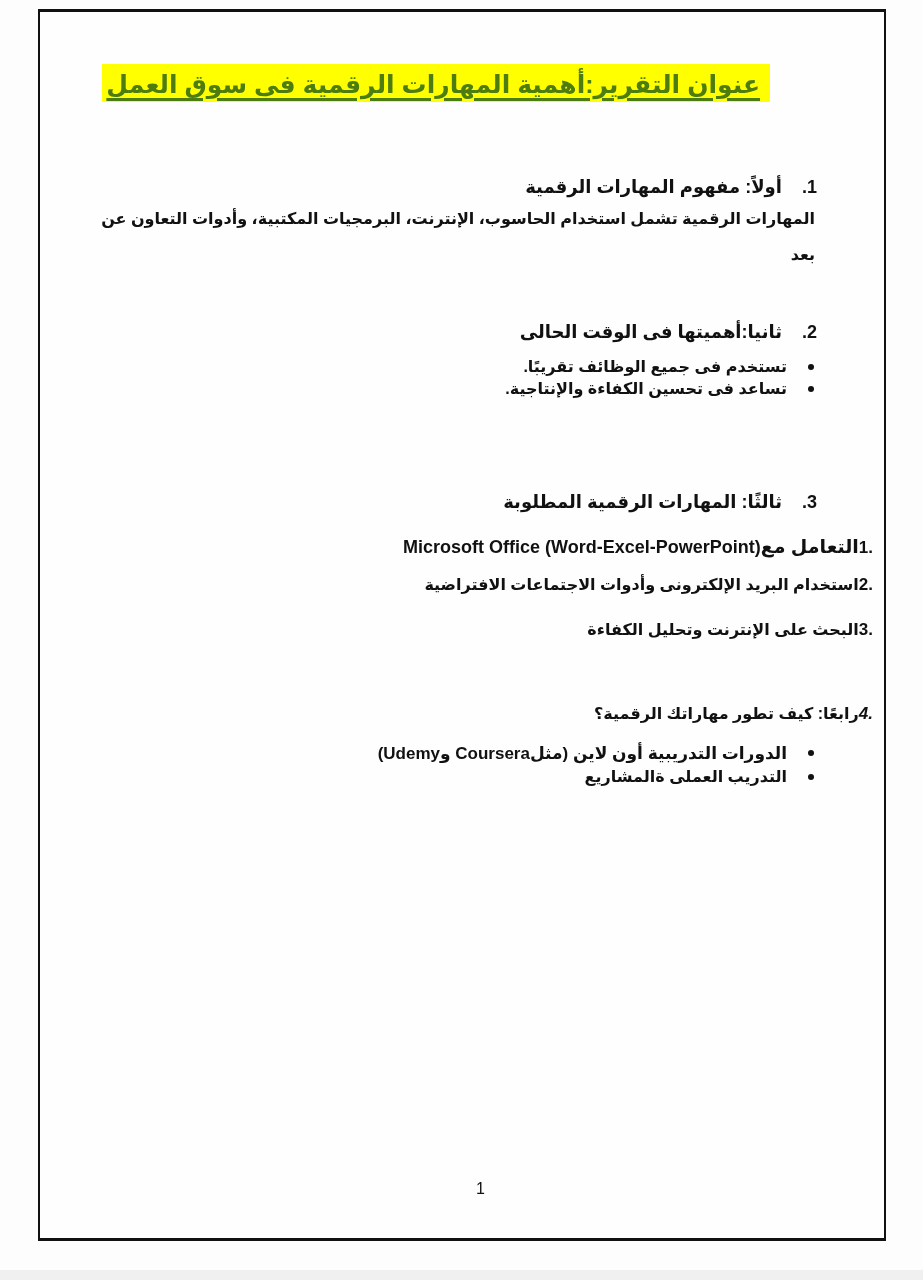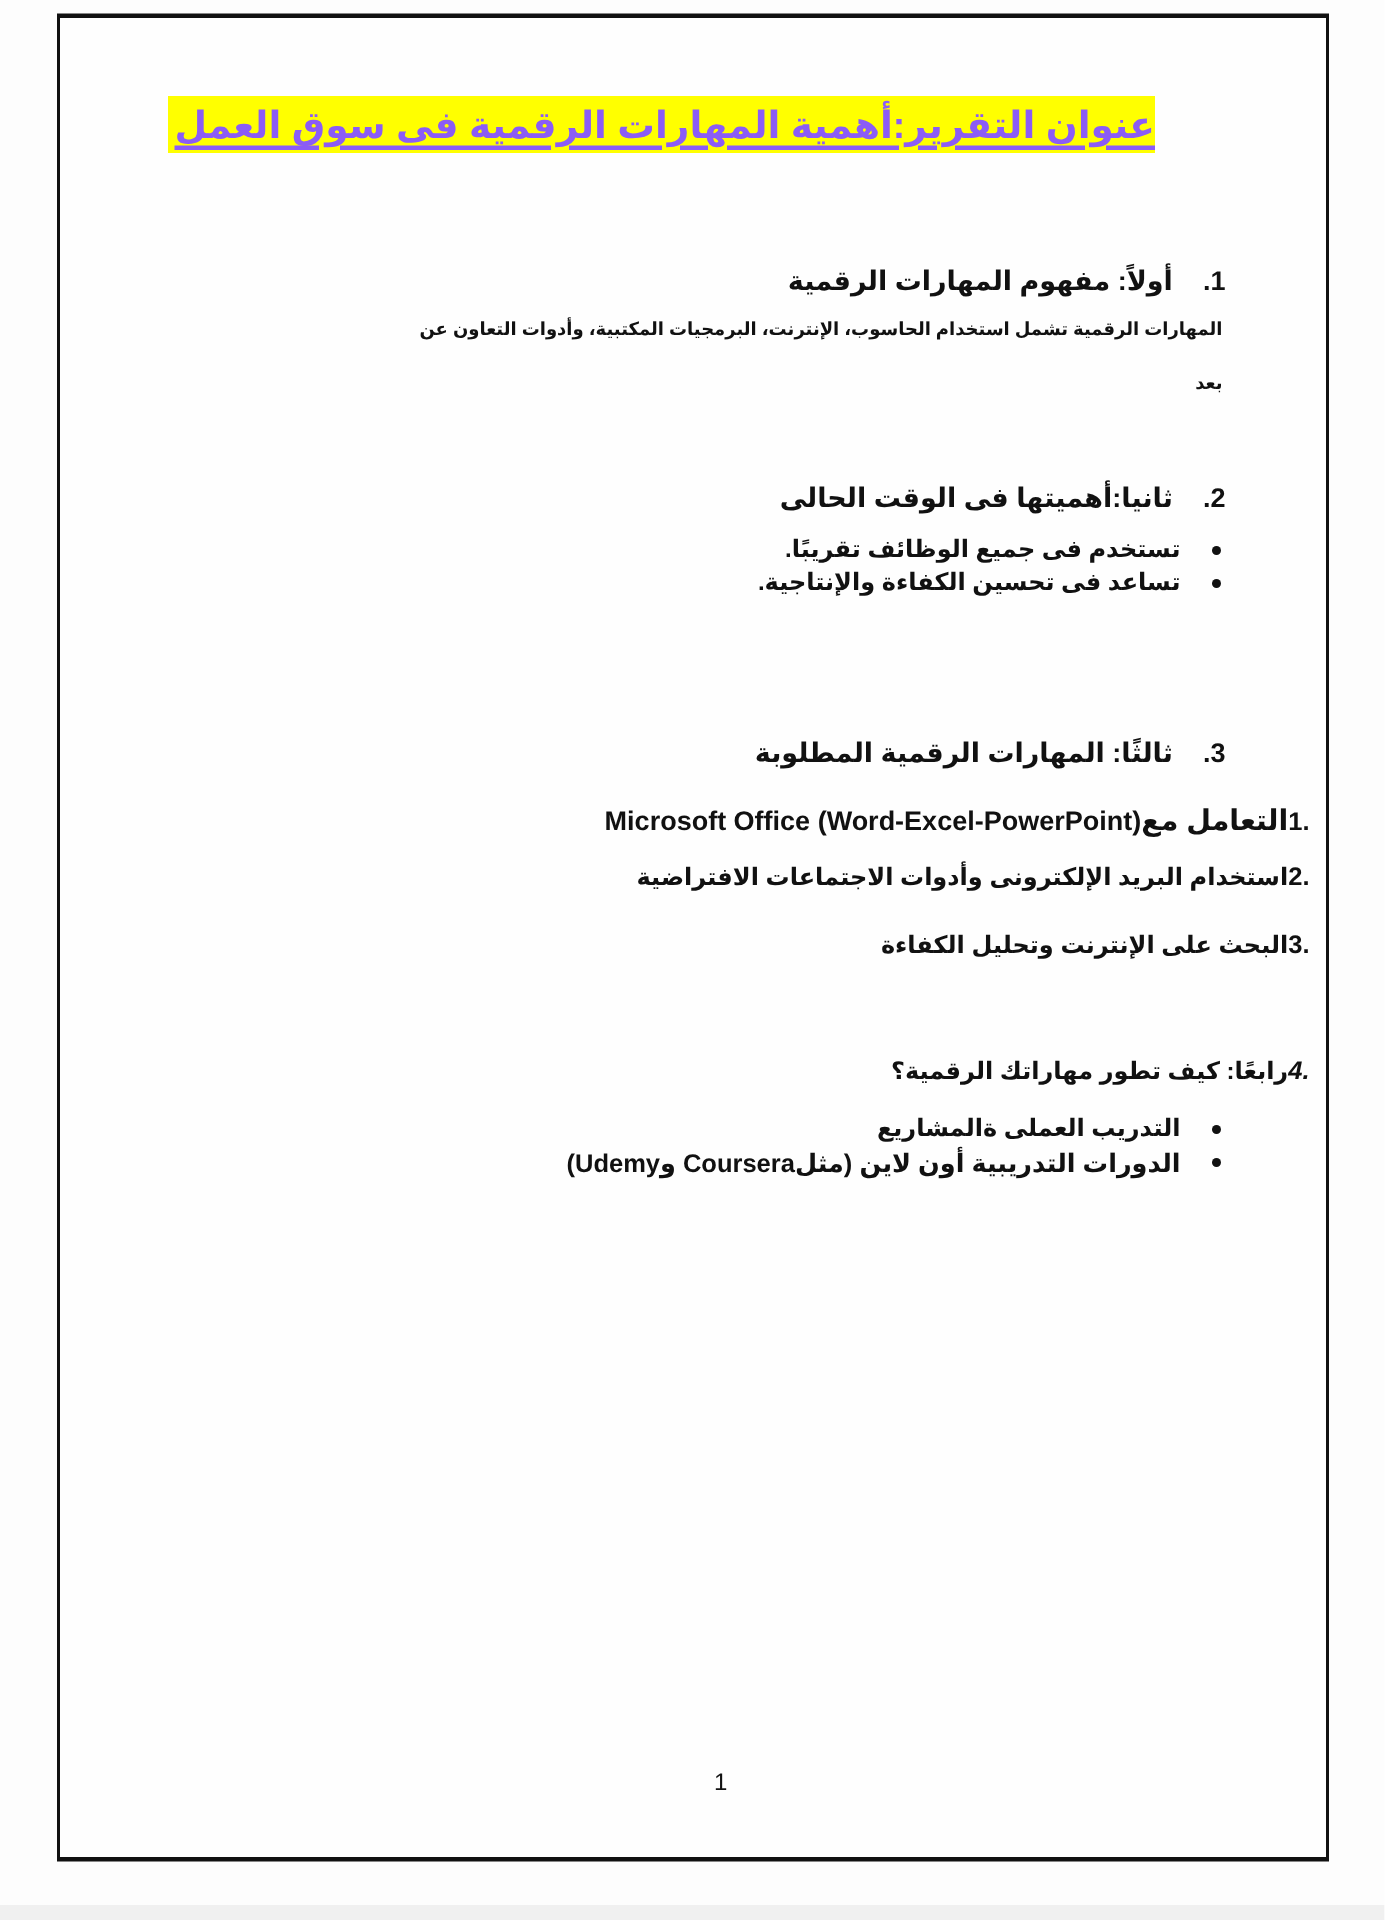--- a/index.html
+++ b/index.html
@@ -32,32 +32,32 @@
       direction: rtl;
       white-space: nowrap;
       font-weight: bold;
     }
     .title {
       top: 64px;
       right: 153px;
       background: #ffff00;
       font-size: 25px;
       line-height: 36px;
-      padding: 2px 0 0 4px;
+      padding: 2px 10px 0 4px;
       text-decoration: underline;
       text-decoration-thickness: 3px;
       text-underline-offset: 5px;
-      color: #8b5cf6;
+      color: #4d7c0f;
     }
     .h {
       font-size: 18px;
       line-height: 24px;
     }
     .p {
-      font-size: 12px;
+      font-size: 16px;
       line-height: 24px;
     }
     .bullets {
       position: absolute;
       direction: rtl;
       margin: 0;
       padding: 0;
       list-style: none;
       font-weight: bold;
       font-size: 16px;
@@ -136,19 +136,19 @@
   <span class="num">.2</span><span>استخدام البريد الإلكترونى وأدوات الاجتماعات الافتراضية</span>
 </div>
 <div class="abs p" style="top:618px; right:50px; font-size:16px;">
   <span class="num">.3</span><span>البحث على الإنترنت وتحليل الكفاءة</span>
 </div>
 
 <div class="abs h" style="top:702px; right:50px; font-size:16px;text-align:right;">
   <span class="num" style="font-style:italic;">.4</span><span>رابعًا: كيف تطور مهاراتك الرقمية؟</span>
 </div>
 <ul class="bullets" style="top:742px; right:106px;">
+  <li style="font-size:17px; line-height:24px;"><span class="dot"></span><span>الدورات التدريبية أون لاين (مثلCoursera وUdemy)</span></li>
   <li><span class="dot"></span><span>التدريب العملى ةالمشاريع</span></li>
-  <li style="font-size:17px; line-height:24px;"><span class="dot"></span><span>الدورات التدريبية أون لاين (مثلCoursera وUdemy)</span></li>
 </ul>
 
 <div class="pagenum">1</div>
 
 <div class="bottom-strip"></div>
 
 </body></html>

